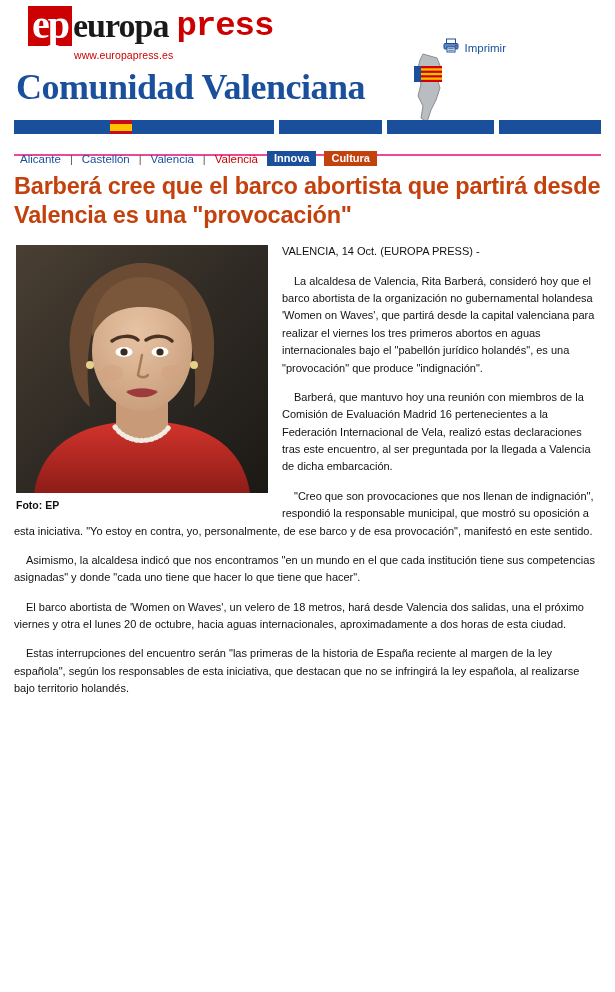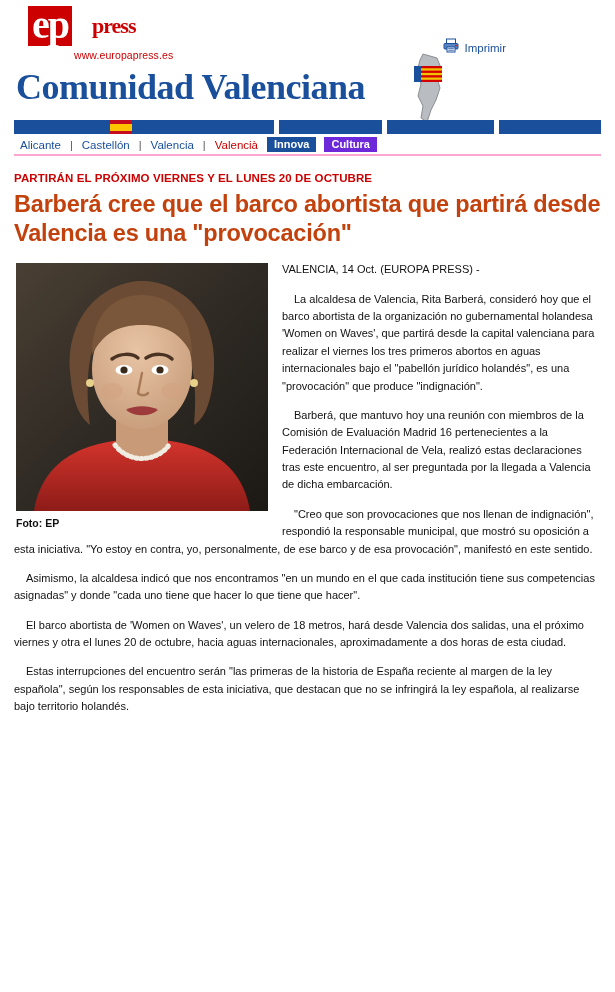--- a/index.html
+++ b/index.html
@@ -50,26 +50,26 @@
   }
   .logo-europa {
     font-family: "Liberation Serif", serif;
     font-weight: bold;
     font-size: 34px;
     color: #1a1a1a;
     letter-spacing: -1px;
     margin-left: 1px;
   }
   .logo-press {
-    font-family: Liberation Serif, serif;
-    font-weight: bold;
-    font-size: 22px;
+    font-family: Liberation Mono, monospace;
+    font-weight: bold;
+    font-size: 34px;
     color: #cc0000;
     letter-spacing: -1px;
-    margin-left: 20px;
+    margin-left: 8px;
   }
   .logo-url {
     font-size: 10.5px;
     color: #cc0000;
     margin-top: 3px;
     margin-left: 46px;
     letter-spacing: 0.1px;
   }
   .print-block {
     position: absolute;
@@ -126,22 +126,22 @@
       #ffc400 25%, #ffc400 75%,
       #c60b1e 75%, #c60b1e 100%);
   }
   .white-gap-1 { position: absolute; left: 260px; top: 0; width: 5px; height: 14px; background:#fff; }
   .white-gap-2 { position: absolute; left: 368px; top: 0; width: 5px; height: 14px; background:#fff; }
   .white-gap-3 { position: absolute; left: 480px; top: 0; width: 5px; height: 14px; background:#fff; }
 
   .nav {
     position: relative;
     height: 22px;
-    border-bottom: 2px solid #f9a8d4;
-    padding-top: 3px;
+    border-bottom: 2px solid #ec4899;
+    padding-top: 17px;
   }
   .nav-inner {
     display: flex;
     align-items: center;
     gap: 0px;
     font-size: 11.5px;
     padding-left: 2px;
   }
   .nav-item {
     color: #1a4f9c;
@@ -153,21 +153,21 @@
   .nav-tab {
     color: #ffffff;
     padding: 1px 7px 2px 7px;
     font-weight: bold;
     font-size: 11px;
     cursor: pointer;
     margin-right: 8px;
     text-align: center;
   }
   .nav-tab.blue { background: #1a4f9c; }
-  .nav-tab.olive { background: #6d28d9; }
+  .nav-tab.olive { background: #c2410c; }
 
   
   .article { padding-top: 16px; }
   .kicker {
     color: #cc0000;
     font-size: 11.5px;
     font-weight: bold;
     letter-spacing: 0.1px;
     margin-bottom: 6px;
     text-transform: uppercase;
@@ -216,20 +216,21 @@
 </head>
 <body>
 
 <div class="page">
   <div class="content">
 
     <div class="masthead">
       <div class="logo-block">
         <div class="logo-line">
           <span class="logo-ep">ep</span>
+          <span class="logo-europa">europa</span>
           <span class="logo-press">press</span>
         </div>
         <div class="logo-url">www.europapress.es</div>
       </div>
 
       <div class="print-block">
         <span class="printer-icon">
           <svg width="16" height="15" viewBox="0 0 16 15">
             <rect x="3.5" y="1" width="9" height="4.5" fill="#ffffff" stroke="#1a4f9c" stroke-width="1"></rect>
             <rect x="1" y="5.5" width="14" height="5.5" rx="1" fill="#5b86c4" stroke="#1a4f9c" stroke-width="1"></rect>
@@ -279,21 +280,20 @@
         <span class="nav-sep">|</span>
         <span class="nav-item red">Valencià</span>
         <span class="nav-tab blue">Innova</span>
         <span class="nav-tab olive">Cultura</span>
       </div>
     </div>
   </div>
 
   <div class="content">
     <div class="article clearfix">
-      <div class="kicker">PARTIRÁN EL PRÓXIMO VIERNES Y EL LUNES 20 DE OCTUBRE</div>
       <h1 class="headline">Barberá cree que el barco abortista que partirá desde Valencia es una "provocación"</h1>
 
       <div class="photo-wrap">
         <div class="photo">
           <svg width="252" height="248" viewBox="0 0 252 248">
             <defs>
               <linearGradient id="bg" x1="0" y1="0" x2="1" y2="1">
                 <stop offset="0" stop-color="#4a3f33"></stop>
                 <stop offset="0.5" stop-color="#2f2a24"></stop>
                 <stop offset="1" stop-color="#1c1915"></stop>

